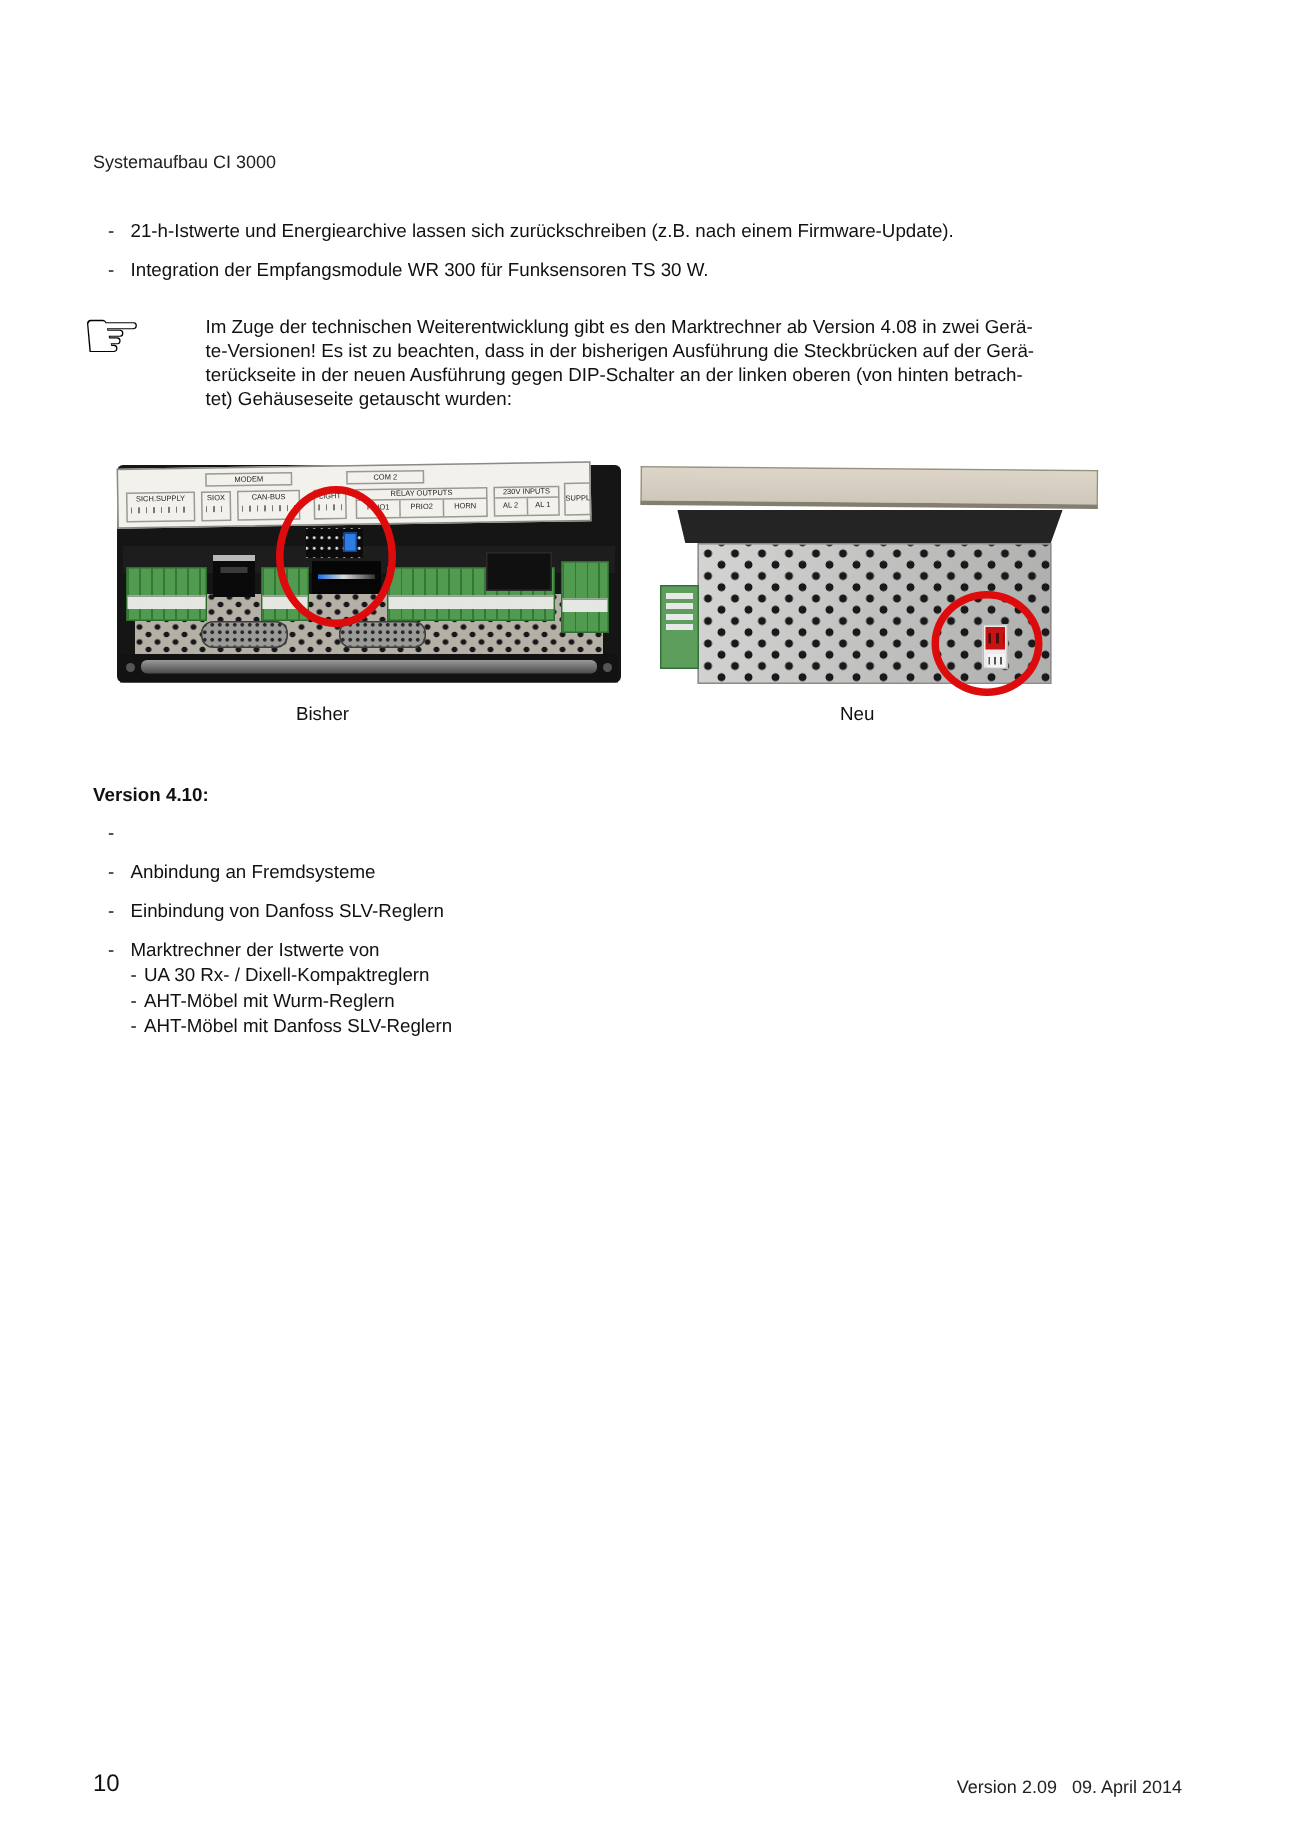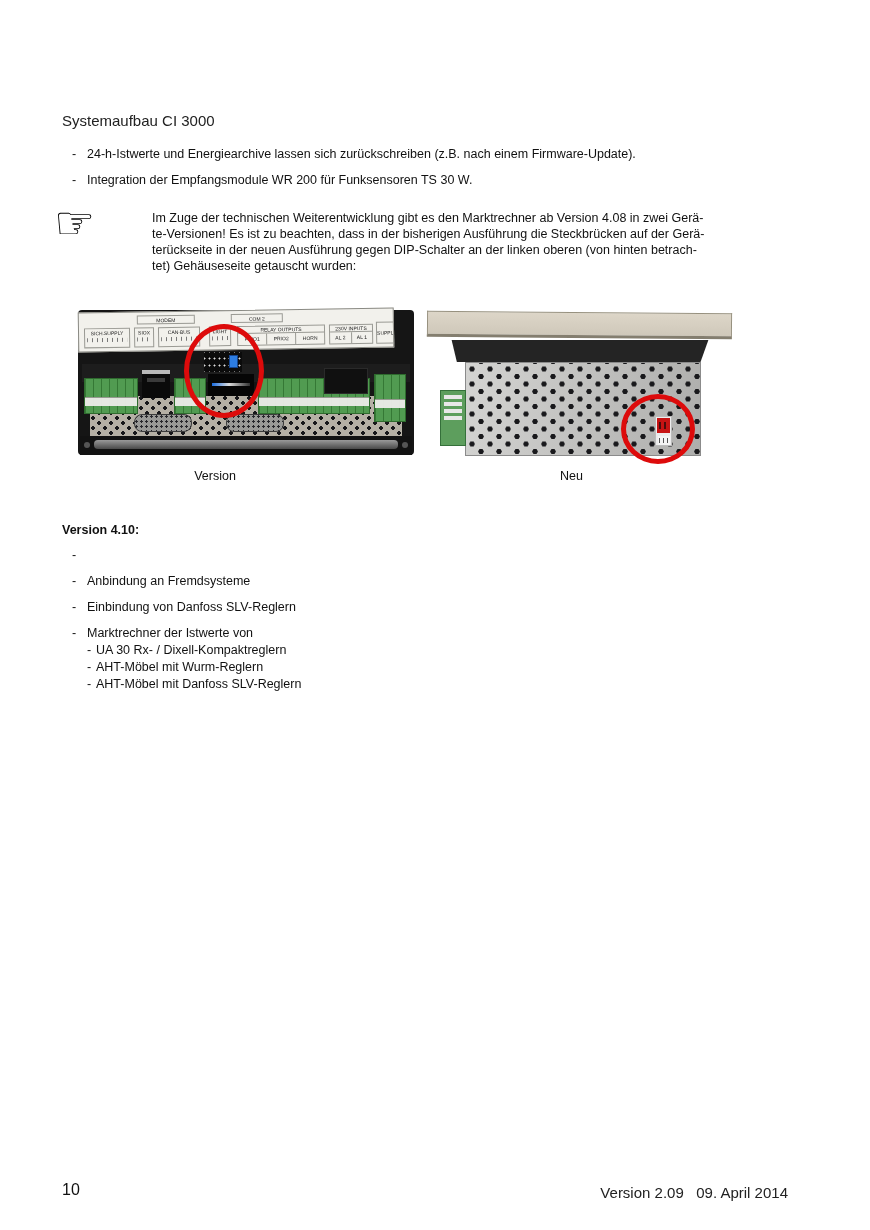--- a/index.html
+++ b/index.html
@@ -4,34 +4,34 @@
 <style>
   * { margin:0; padding:0; box-sizing:border-box; }
   html,body { background:#ffffff; }
   body {
     width:870px; height:1230px; position:relative;
     font-family:"Liberation Sans", sans-serif; color:#111;
     overflow:hidden;
   }
   .abs { position:absolute; }
 
-  .doc-header { left:62px; top:101px; font-size:15px; color:#222;margin-top:11px; }
+  .doc-header { left:62px; top:101px; font-size:12px; color:#222; }
 
   .bullet-list { left:72px; width:730px; }
   .intro-list { top:146px; }
   .bullet-item { display:flex; margin-bottom:9px; font-size:12.5px; line-height:17px; }
   .bullet-dash { width:15px; flex:0 0 15px; }
   .bullet-text { white-space:pre-line; }
 
   .note-icon {
     left:54px; top:202px; font-size:46px; line-height:42px;
     font-family:"DejaVu Sans", sans-serif; color:#000;
   }
   .note-text {
-    left:152px; top:210px; width:668px; font-size:12.5px; line-height:16px;
+    left:137px; top:210px; width:668px; font-size:12.5px; line-height:16px;
     white-space:pre-line;
   }
 
   
   .fig { overflow:visible; }
   .fig-bisher { left:78px; top:310px; width:336px; height:145px;
     background:#151515; border-radius:4px; }
   .fig-neu { left:427px; top:310px; width:305px; height:150px; }
 
   .red-circle { border:5px solid #dd0b0b; border-radius:50%; z-index:6; background:transparent; }
@@ -123,35 +123,35 @@
   .cap-bisher { left:160px; width:110px; }
   .cap-neu { left:524px; width:95px; }
 
   .section-heading { left:62px; top:523px; font-size:12.5px; font-weight:bold;text-align:center; }
   .version-list { top:547px; }
   .sub-list { margin-top:0; }
   .sub-item { display:flex; font-size:12.5px; line-height:17px; }
   .sub-dash { width:9px; flex:0 0 9px; }
 
   .footer-page { left:62px; top:1181px; font-size:16px; }
-  .footer-version { right:82px; top:1184px; font-size:15px; white-space:pre; color:#222; }
+  .footer-version { right:82px; top:1184px; font-size:12px; white-space:pre; color:#222; }
 </style>
 </head>
 <body>
 
 <div class="abs doc-header">Systemaufbau CI 3000</div>
 
 <div class="abs bullet-list intro-list">
   <div class="bullet-item">
     <span class="bullet-dash">-</span>
-    <span class="bullet-text">24-h-Istwerte und Energiearchive lassen sich zurückschreiben (z.B. nach einem Firmware-Update).</span>
-  </div>
-  <div class="bullet-item">
-    <span class="bullet-dash">-</span>
-    <span class="bullet-text">Integration der Empfangsmodule WR 200 für Funksensoren TS 30 W.</span>
+    <span class="bullet-text">21-h-Istwerte und Energiearchive lassen sich zurückschreiben (z.B. nach einem Firmware-Update).</span>
+  </div>
+  <div class="bullet-item">
+    <span class="bullet-dash">-</span>
+    <span class="bullet-text">Integration der Empfangsmodule WR 300 für Funksensoren TS 30 W.</span>
   </div>
 </div>
 
 <div class="abs note-icon">☞</div>
 <div class="abs note-text">Im Zuge der technischen Weiterentwicklung gibt es den Marktrechner ab Version 4.08 in zwei Gerä-
 te-Versionen! Es ist zu beachten, dass in der bisherigen Ausführung die Steckbrücken auf der Gerä-
 terückseite in der neuen Ausführung gegen DIP-Schalter an der linken oberen (von hinten betrach-
 tet) Gehäuseseite getauscht wurden:</div>
 
 <div class="abs fig fig-bisher">
@@ -237,21 +237,21 @@
   <div class="abs side-terminal">
     <div class="side-terminal-top"></div>
   </div>
   <div class="abs dip-backing">
     <div class="dip-red"></div>
     <div class="dip-label"></div>
   </div>
   <div class="abs red-circle" style="left:194px;top:84px;width:74px;height:70px;"></div>
 </div>
 
-<div class="abs fig-caption cap-bisher">Version</div>
+<div class="abs fig-caption cap-bisher">Bisher</div>
 <div class="abs fig-caption cap-neu">Neu</div>
 
 <div class="abs section-heading">Version 4.10:</div>
 
 <div class="abs bullet-list version-list">
   <div class="bullet-item">
     <span class="bullet-dash">-</span>
   </div>
   <div class="bullet-item">
     <span class="bullet-dash">-</span>

